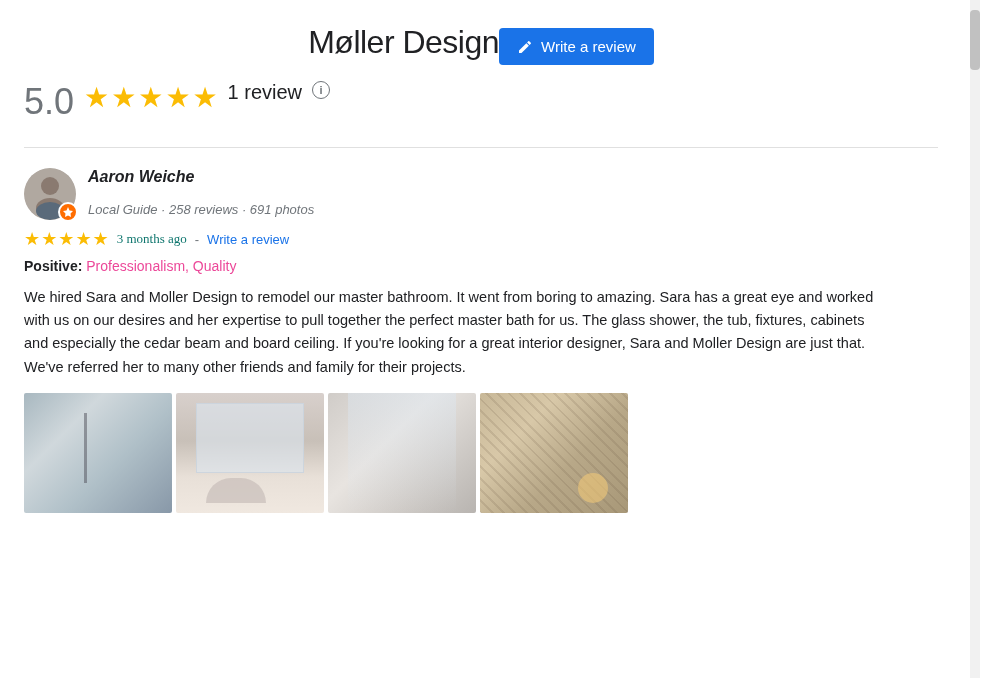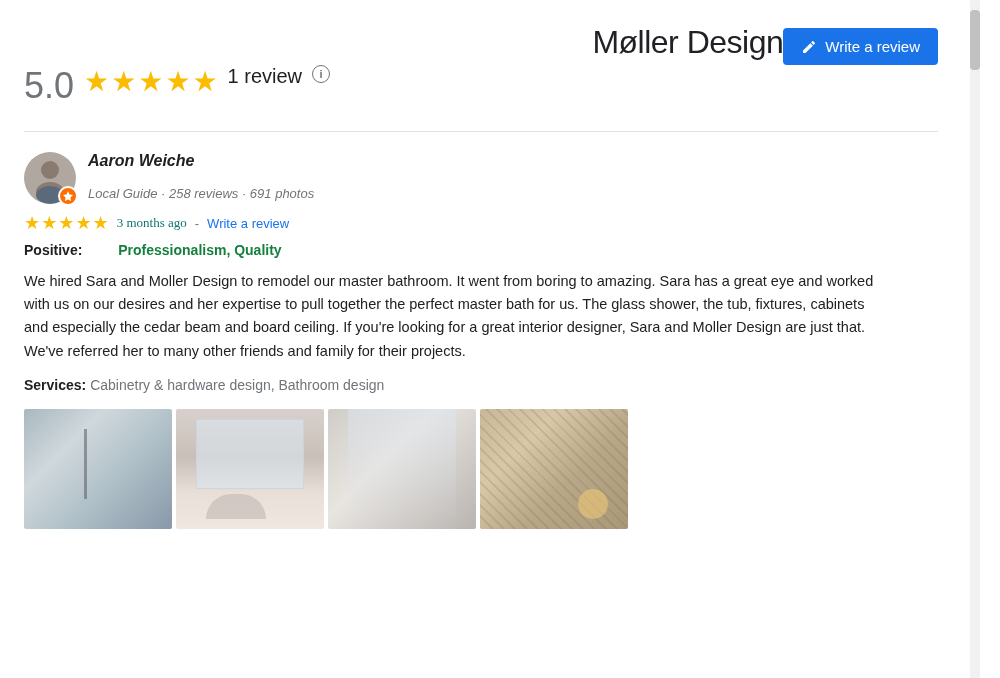--- a/index.html
+++ b/index.html
@@ -35,22 +35,22 @@
       background: #c1c1c1;
       border-radius: 4px;
       position: absolute;
       top: 10px;
     }
 
     
     .header-row {
       display: flex;
       align-items: flex-start;
-      justify-content: flex-end;
-      margin-bottom: 0;
+      justify-content: center;
+      margin-bottom: 16px;
     }
 
     .business-title {
       font-size: 32px;
       font-weight: 400;
       color: #202124;
       letter-spacing: -0.5px;
     }
 
     .write-review-btn {
@@ -234,23 +234,22 @@
       font-size: 14px;
       color: #202124;
       margin-bottom: 12px;
     }
 
     .positive-label {
       font-weight: 700;
     }
 
     .positive-value {
-      font-weight: 700;
-      color: #15803d;
-      margin-left: 32px;
+      font-weight: 400;
+      color: #ec4899;
     }
 
     .review-text {
       font-size: 14.5px;
       line-height: 1.6;
       color: #202124;
       margin-bottom: 14px;
       max-width: 860px;
     }
 
@@ -426,25 +425,20 @@
         <a class="write-review-link">Write a review</a>
       </div>
 
       <p class="positive-line">
         <span class="positive-label">Positive:</span>
         <span class="positive-value">Professionalism, Quality</span>
       </p>
 
       <p class="review-text">We hired Sara and Moller Design to remodel our master bathroom. It went from boring to amazing. Sara has a great eye and worked with us on our desires and her expertise to pull together the perfect master bath for us. The glass shower, the tub, fixtures, cabinets and especially the cedar beam and board ceiling. If you're looking for a great interior designer, Sara and Moller Design are just that. We've referred her to many other friends and family for their projects.</p>
 
-      <p class="services-line">
-        <span class="services-label">Services:</span>
-        <span> </span>
-        <span class="services-value">Cabinetry &amp; hardware design, Bathroom design</span>
-      </p>
 
       <div class="photos-row">
         <div class="photo-thumb photo-1"></div>
         <div class="photo-thumb photo-2"></div>
         <div class="photo-thumb photo-3"></div>
         <div class="photo-thumb photo-4"></div>
       </div>
 
     </div>
   </div>

